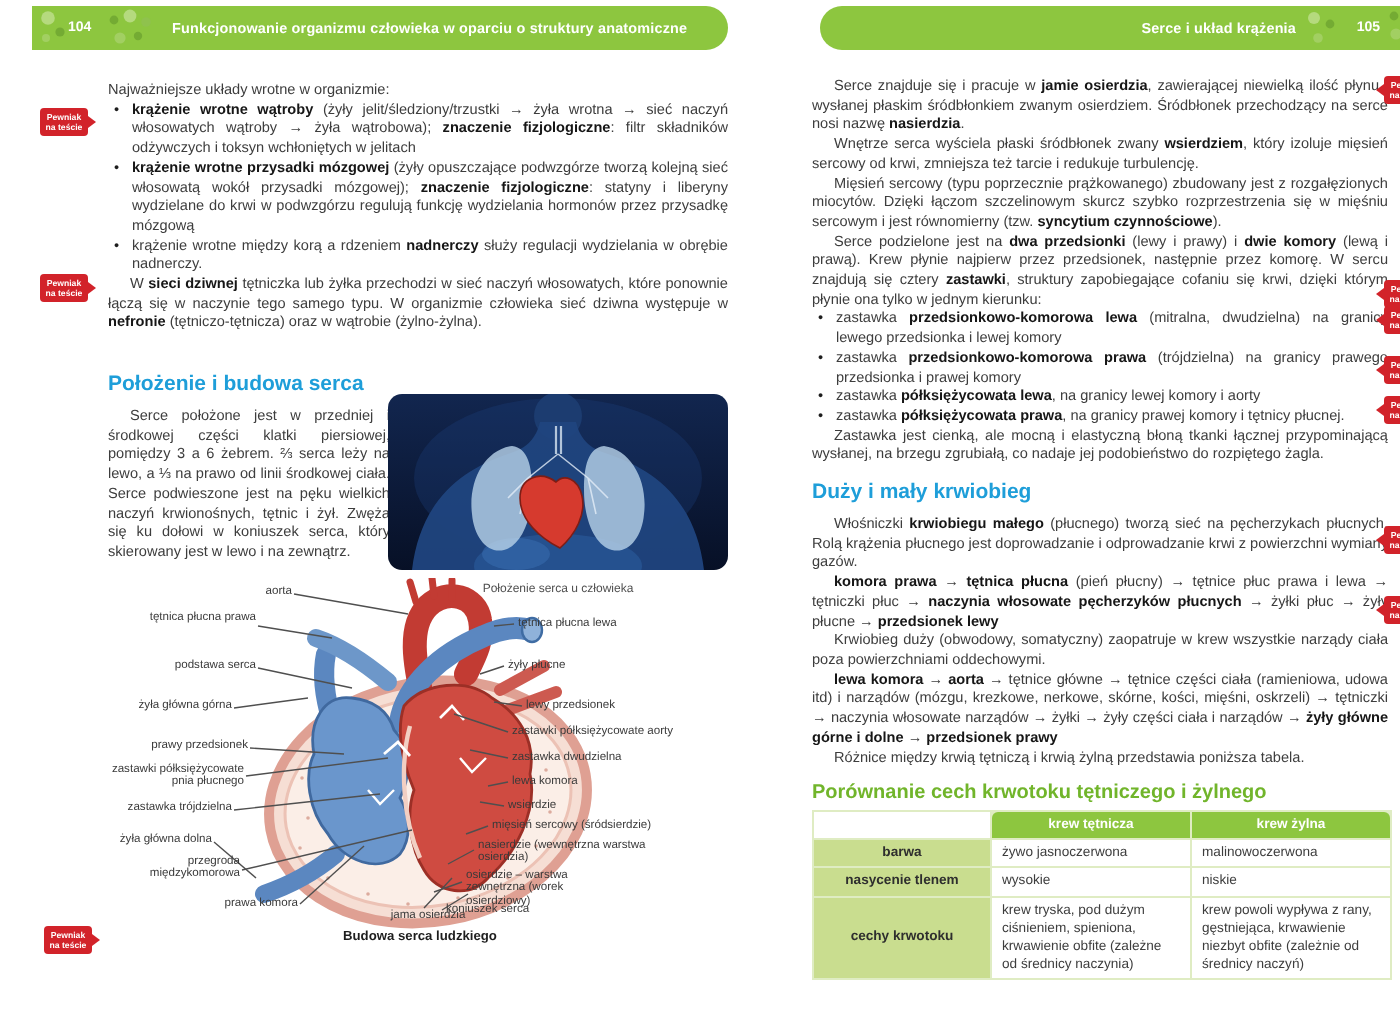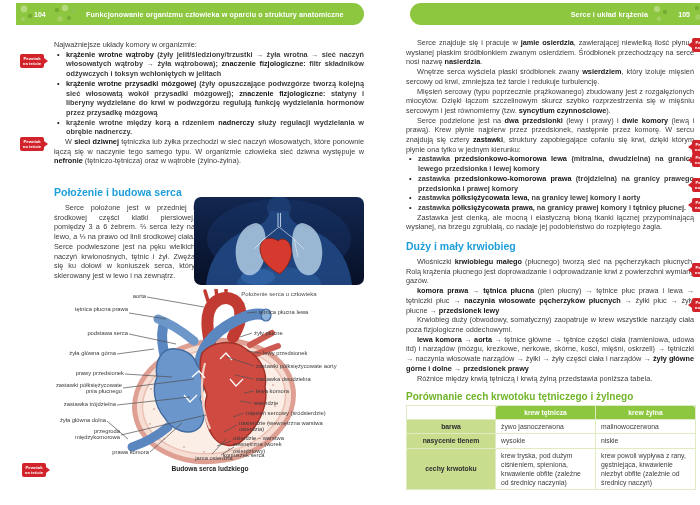--- a/index.html
+++ b/index.html
@@ -9,21 +9,21 @@
   .bar{position:absolute;top:3px;height:22px;background:#8dc63f;color:#fff;}
   .bar-left{left:0;width:348px;border-radius:0 11px 11px 0;}
   .bar-right{left:394px;width:306px;border-radius:11px 0 0 11px;}
   .bar .pnum{position:absolute;top:50%;transform:translateY(-50%);font-size:7px;font-weight:bold;}
   .bar .btitle{position:absolute;top:50%;transform:translateY(-50%);font-size:7.2px;font-weight:bold;letter-spacing:.1px;}
   .dots{position:absolute;top:0;}
   
   .col{position:absolute;}
   .para{font-size:7.3px;line-height:1.33;color:#3d3d3d;text-align:justify;margin:0;text-indent:11px;}
   .ni{text-indent:0;}
-  .blist{list-style:none;margin:0;padding:0 0 0 12px;font-weight:bold;}
+  .blist{list-style:none;margin:0;padding:0 0 0 12px;}
   .blist li{font-size:7.3px;line-height:1.33;color:#3d3d3d;text-align:justify;position:relative;}
   .blist li::before{content:"\2022";position:absolute;left:-9px;top:0;color:#1d1d1d;}
   b{color:#161616;}
   .h-blue{font-size:10.5px;font-weight:bold;color:#1e9ed9;margin:0;}
   
   .figcap{font-size:6px;color:#4f4f4f;text-align:center;margin-top:2px;}
   
   #heart-diagram{position:absolute;left:38px;top:289px;width:312px;height:196px;}
   #heart-diagram svg{position:absolute;left:0;top:0;}
   .hlbl{position:absolute;font-size:5.8px;line-height:1.1;color:#3a3a3a;}
@@ -121,21 +121,21 @@
   <div class="pew pl" style="right:0;top:263px">
     <div>Pewniak</div>
     <div>na teście</div>
   </div>
   <div class="pew pl" style="right:0;top:298px">
     <div>Pewniak</div>
     <div>na teście</div>
   </div>
 
   <div class="col" style="left:38px;top:40px;width:310px">
-    <p class="para ni">Najważniejsze układy komory w organizmie:</p>
+    <p class="para ni">Najważniejsze układy wrotne w organizmie:</p>
     <ul class="blist">
       <li><b>krążenie wrotne wątroby</b><span> (żyły jelit/śledziony/trzustki → żyła wrotna → sieć naczyń włosowatych wątroby → żyła wątrobowa); </span><b>znaczenie fizjologiczne</b><span>: filtr składników odżywczych i toksyn wchłoniętych w jelitach</span></li>
       <li><b>krążenie wrotne przysadki mózgowej</b><span> (żyły opuszczające podwzgórze tworzą kolejną sieć włosowatą wokół przysadki mózgowej); </span><b>znaczenie fizjologiczne</b><span>: statyny i liberyny wydzielane do krwi w podwzgórzu regulują funkcję wydzielania hormonów przez przysadkę mózgową</span></li>
       <li><span>krążenie wrotne między korą a rdzeniem </span><b>nadnerczy</b><span> służy regulacji wydzielania w obrębie nadnerczy.</span></li>
     </ul>
     <p class="para"><span>W </span><b>sieci dziwnej</b><span> tętniczka lub żyłka przechodzi w sieć naczyń włosowatych, które ponownie łączą się w naczynie tego samego typu. W organizmie człowieka sieć dziwna występuje w </span><b>nefronie</b><span> (tętniczo-tętnicza) oraz w wątrobie (żylno-żylna).</span></p>
   </div>
 
   <h2 class="h-blue" style="position:absolute;left:38px;top:186px">Położenie i budowa serca</h2>
 
@@ -269,21 +269,21 @@
       <li><span>zastawka </span><b>przedsionkowo-komorowa prawa</b><span> (trójdzielna) na granicy prawego przedsionka i prawej komory</span></li>
       <li><span>zastawka </span><b>półksiężycowata lewa</b><span>, na granicy lewej komory i aorty</span></li>
       <li><span>zastawka </span><b>półksiężycowata prawa</b><span>, na granicy prawej komory i tętnicy płucnej.</span></li>
     </ul>
     <p class="para">Zastawka jest cienką, ale mocną i elastyczną błoną tkanki łącznej przypominającą wysłanej, na brzegu zgrubiałą, co nadaje jej podobieństwo do rozpiętego żagla.</p>
 
     <h2 class="h-blue" style="margin:8px 0 5px 0">Duży i mały krwiobieg</h2>
 
     <p class="para"><span>Włośniczki </span><b>krwiobiegu małego</b><span> (płucnego) tworzą sieć na pęcherzykach płucnych. Rolą krążenia płucnego jest doprowadzanie i odprowadzanie krwi z powierzchni wymiany gazów.</span></p>
     <p class="para"><b>komora prawa</b><span> → </span><b>tętnica płucna</b><span> (pień płucny) → tętnice płuc prawa i lewa → tętniczki płuc → </span><b>naczynia włosowate pęcherzyków płucnych</b><span> → żyłki płuc → żyły płucne → </span><b>przedsionek lewy</b></p>
-    <p class="para">Krwiobieg duży (obwodowy, somatyczny) zaopatruje w krew wszystkie narządy ciała poza fizjologiczne oddechowymi.</p>
+    <p class="para">Krwiobieg duży (obwodowy, somatyczny) zaopatruje w krew wszystkie narządy ciała poza powierzchniami oddechowymi.</p>
     <p class="para"><b>lewa komora</b><span> → </span><b>aorta</b><span> → tętnice główne → tętnice części ciała (ramieniowa, udowa itd) i narządów (mózgu, krezkowe, nerkowe, skórne, kości, mięśni, oskrzeli) → tętniczki → naczynia włosowate narządów → żyłki → żyły części ciała i narządów → </span><b>żyły główne górne i dolne</b><span> → </span><b>przedsionek prawy</b></p>
     <p class="para">Różnice między krwią tętniczą i krwią żylną przedstawia poniższa tabela.</p>
 
     <div class="tbl-title">Porównanie cech krwotoku tętniczego i żylnego</div>
     <table class="cmp">
       <colgroup>
           <col style="width:88px">
           <col style="width:99px">
           <col style="width:99px">
         </colgroup>

